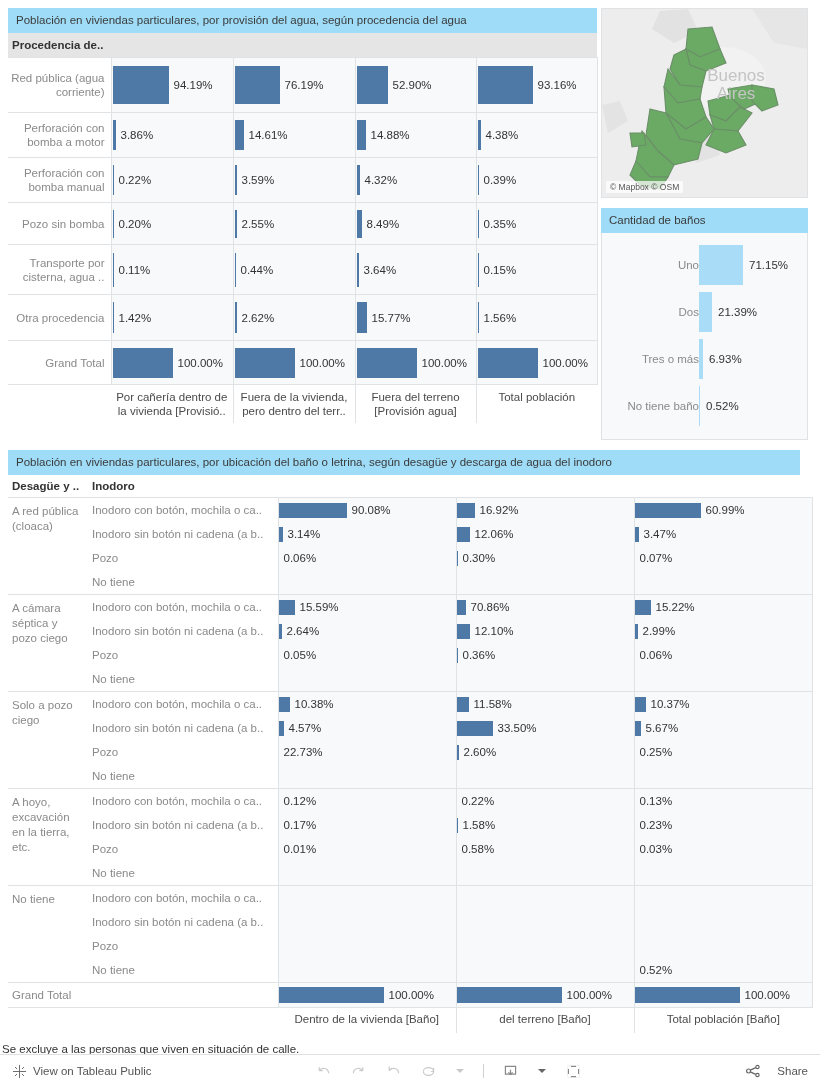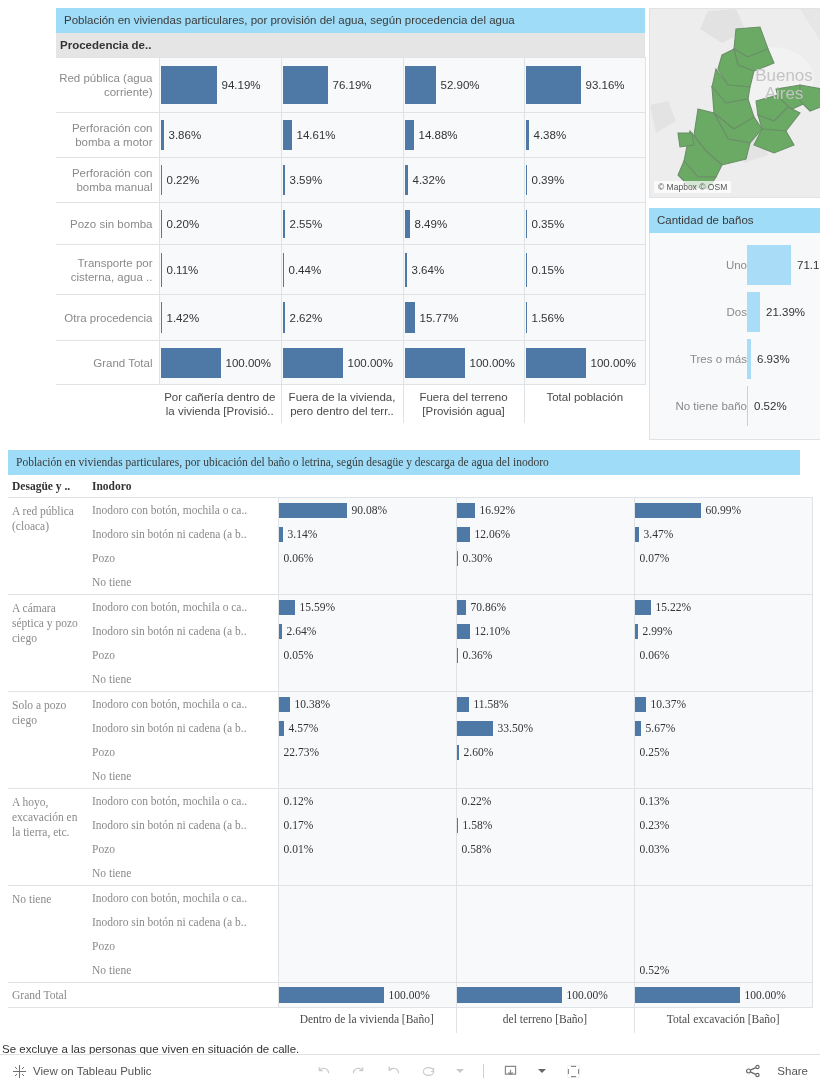--- a/index.html
+++ b/index.html
@@ -15,21 +15,21 @@
   
   .viz-title {
     background: #9edcf7;
     color: #3b3b3b;
     font-size: 11.5px;
     padding: 5px 8px 6px 8px;
     line-height: 14px;
   }
 
   
-  .top { display: flex; width: 744px; align-items: flex-start; margin-left: 48px; }
+  .top { display: flex; width: 744px; align-items: flex-start; }
   .top-left { width: 597px; padding: 8px 0 0 8px; }
   .top-right { width: 215px; padding: 8px 8px 0 4px; }
 
   
   .t1 { width: 589px; border-collapse: collapse; table-layout: fixed; }
   .t1 .fieldhdr {
     font-size: 11.5px; color: #333; padding: 6px 4px 6px 4px;
     font-weight: bold; border: none; background: #e5e5e5;
   }
   .t1 td { border: 1px solid #dfe3e6; background: #f7f9fa; padding: 0; }
@@ -64,21 +64,21 @@
 
   
   .banos { margin-top: 10px; width: 207px; }
   .banos-body { background: #f7f9fa; border: 1px solid #dfe3e6; border-top: none; padding: 8px 0 10px 0; }
   .bano-row { display: flex; align-items: center; height: 47px; }
   .bano-lbl { width: 97px; text-align: right; font-size: 11.5px; color: #8a8a8a; white-space: nowrap; }
   .bano-bar { background: #a8dcf7; }
   .bano-val { font-size: 11.5px; color: #333; padding-left: 6px; white-space: nowrap; }
 
   
-  .t2wrap { padding: 10px 20px 0 8px; font-family: Liberation Serif, serif; }
+  .t2wrap { padding: 10px 20px 0 8px; }
   .t2 { width: 804px; border-collapse: collapse; table-layout: fixed; }
   .t2 .fieldhdr { font-size: 11.5px; color: #333; font-weight: bold; padding: 5px 4px 5px 4px; background: #fff; border: none; }
   .t2 td { padding: 0; }
   .t2 td.g1 {
     width: 80px; background: #fff; color: #8a8a8a; font-size: 11.5px;
     vertical-align: top; padding: 6px 4px 4px 4px; line-height: 15px;
     border-top: 1px solid #dfe3e6; border-bottom: 1px solid #dfe3e6;
   }
   .t2 td.g2 {
     width: 190px; background: #fff; border-top: 1px solid #dfe3e6;
@@ -720,21 +720,21 @@
                 <span class="bar" style="width:105px;height:16px"></span>
                 <span class="val">100.00%</span>
               </div>
             </td>
       </tr>
 
       <tr style="height:25px">
         <td class="blank" colspan="2"></td>
         <td class="chdr">Dentro de la vivienda [Baño]</td>
         <td class="chdr">del terreno [Baño]</td>
-        <td class="chdr last">Total excavación [Baño]</td>
+        <td class="chdr last">Total población [Baño]</td>
       </tr>
     </tbody>
       </table>
   </div>
 
   <div class="notes">
     <div class="note">Se excluye a las personas que viven en situación de calle.</div>
     <div class="note">Fuente: INDEC, Censo Nacional de Población, Hogares y Viviendas 2022. Resultados definitivos.</div>
   </div>
 

